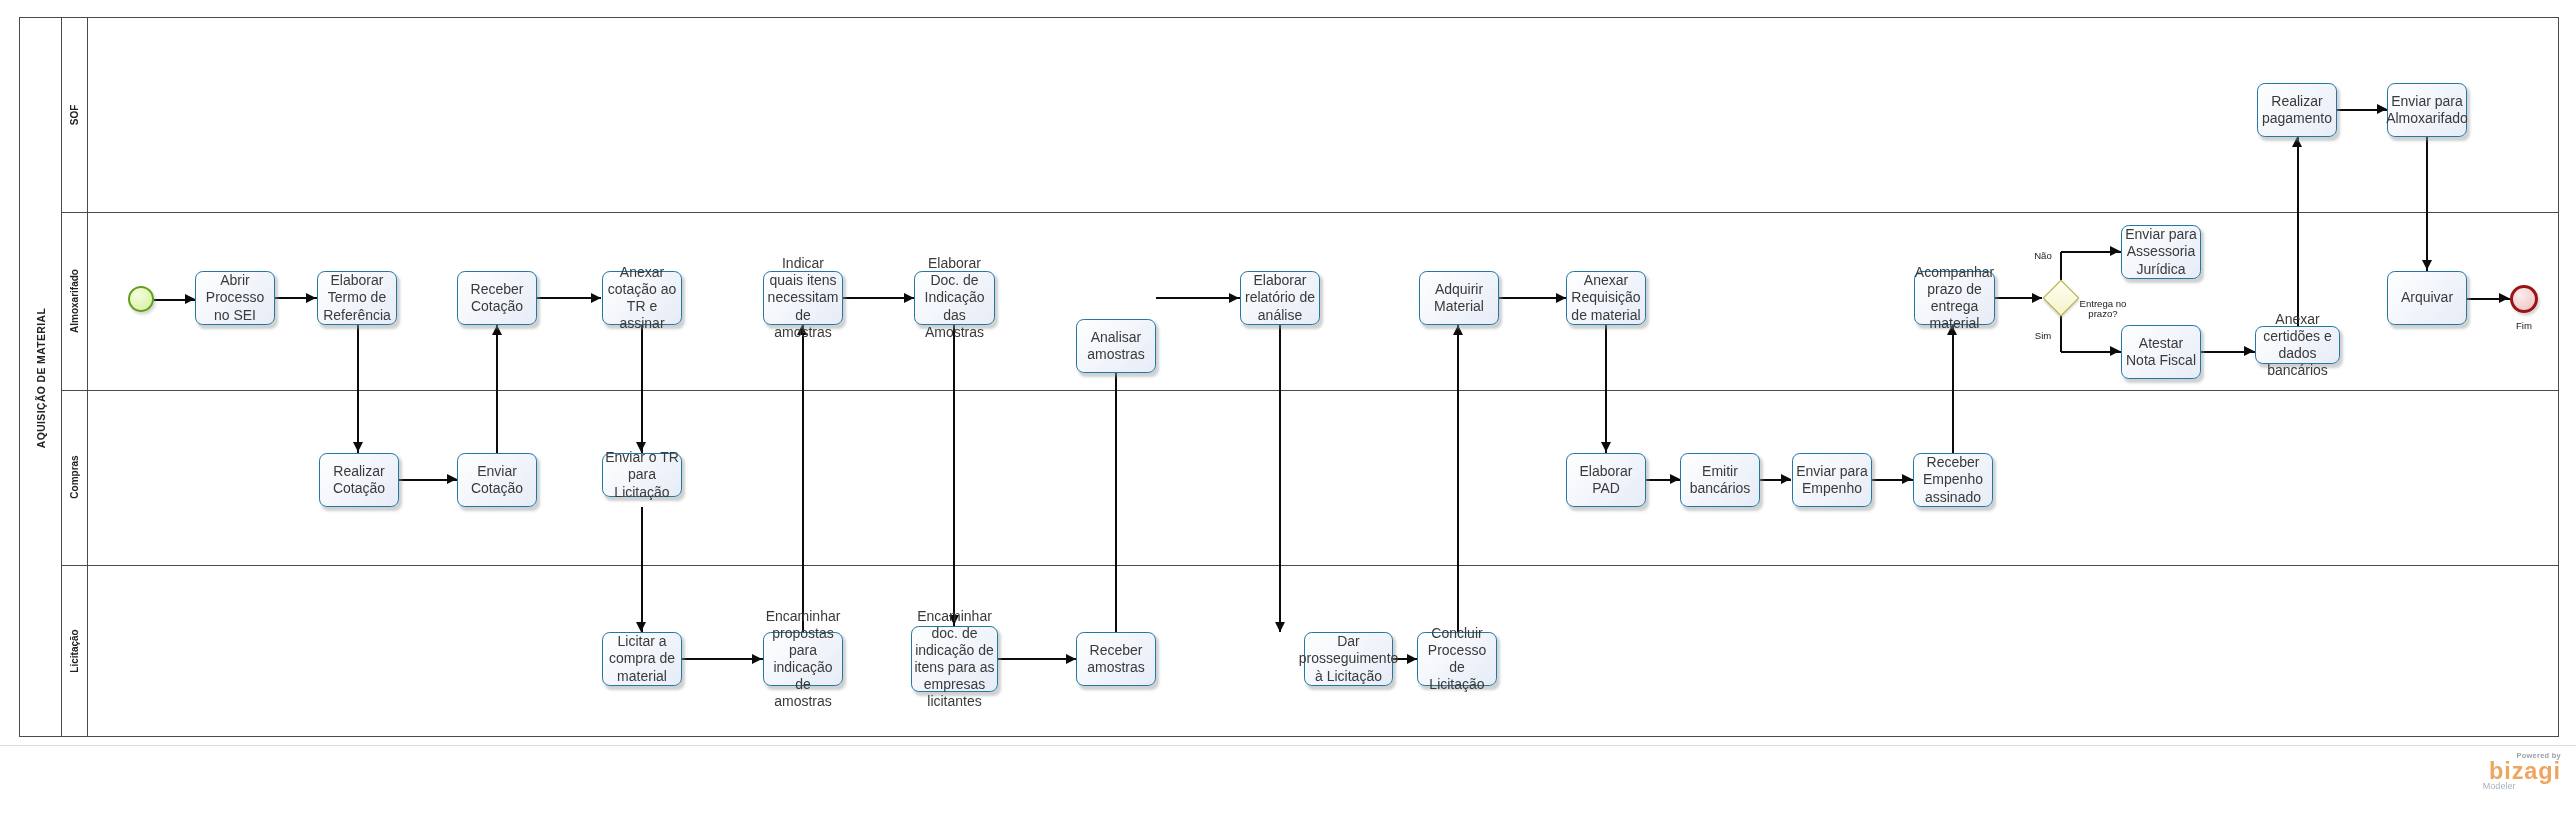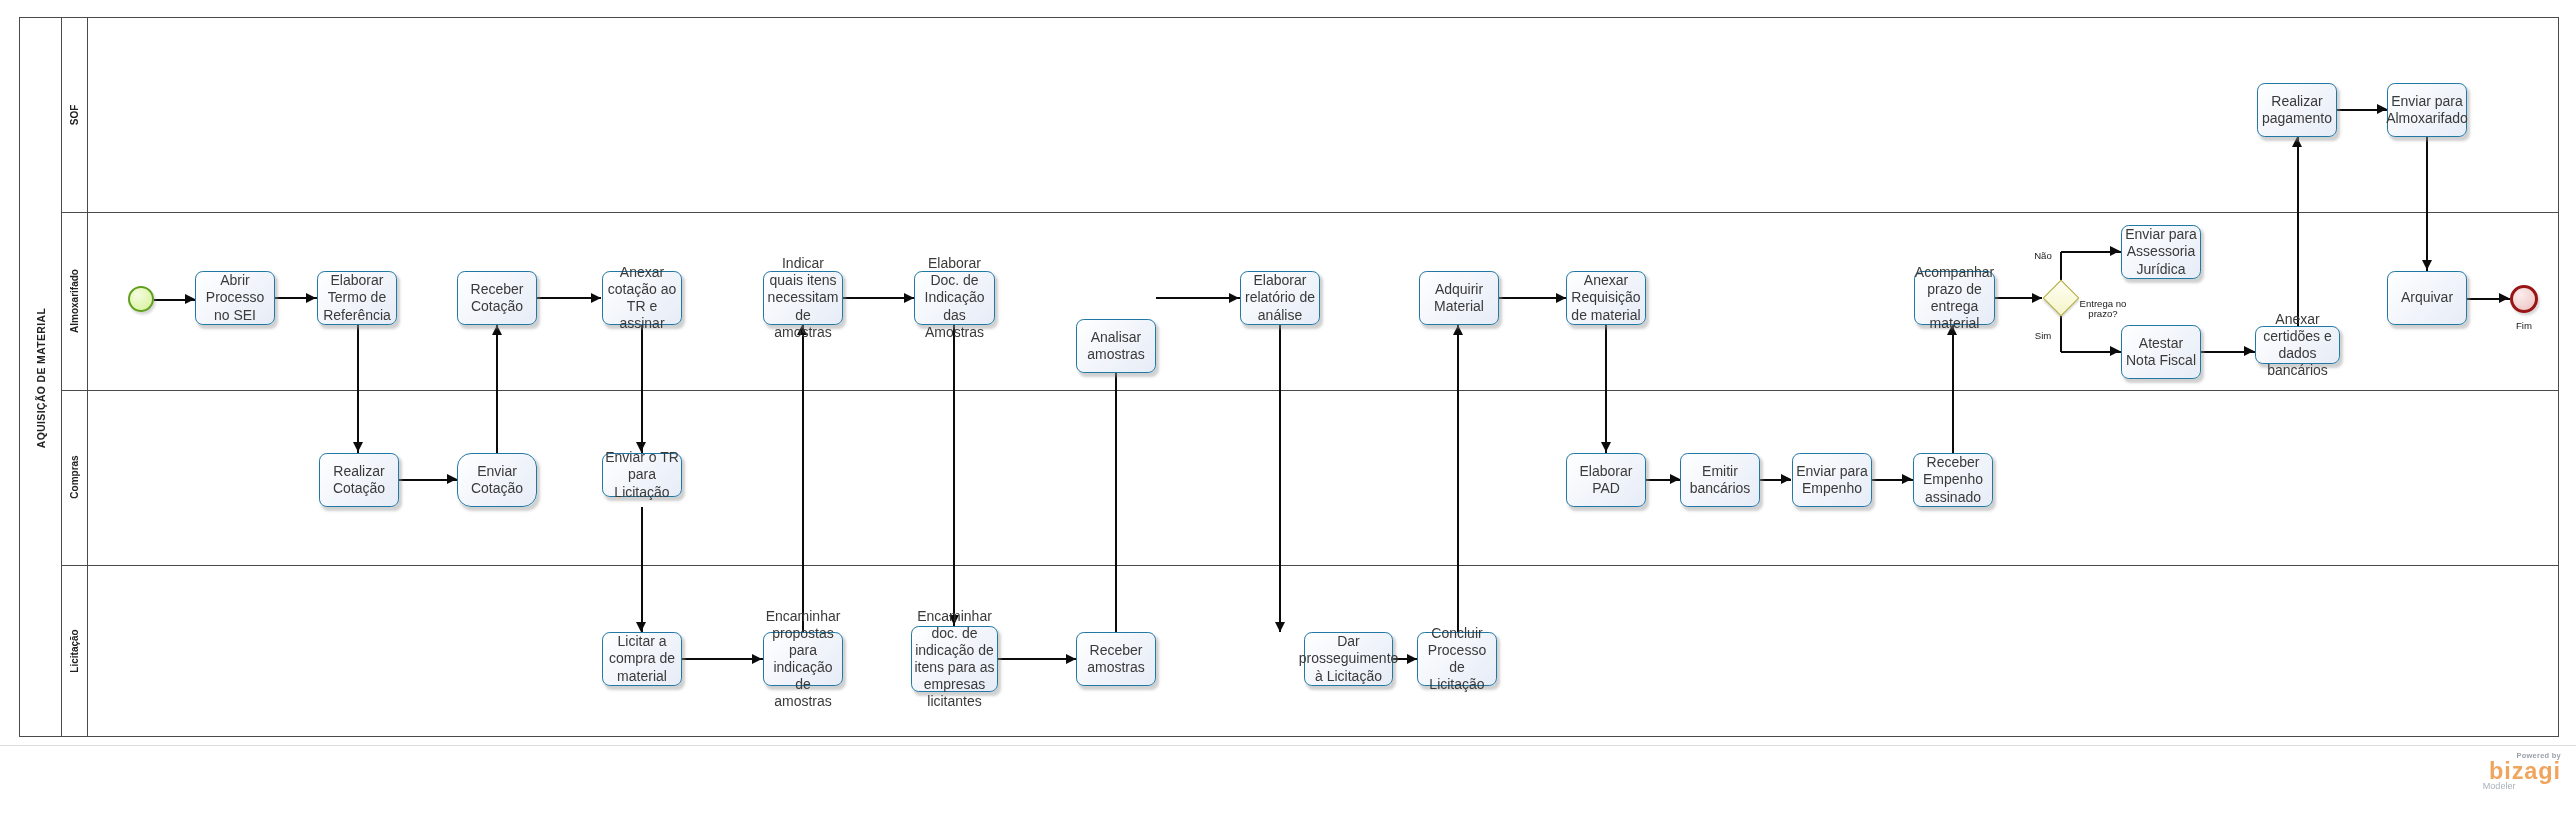--- a/index.html
+++ b/index.html
@@ -133,21 +133,21 @@
       <div class="task" style="left: 1914px; top: 271px; width: 81px; height: 54px;">Acompanhar prazo de entrega material</div>
       <div class="gateway" style="left: 2048px; top: 285px; width: 26px; height: 26px;"></div>
       <div class="task" style="left: 2121px; top: 225px; width: 80px; height: 54px;">Enviar para Assessoria Jurídica</div>
       <div class="task" style="left: 2121px; top: 325px; width: 80px; height: 54px;">Atestar Nota Fiscal</div>
       <div class="task" style="left: 2255px; top: 326px; width: 85px; height: 38px;">Anexar certidões e dados bancários</div>
       <div class="task" style="left: 2387px; top: 271px; width: 80px; height: 54px;">Arquivar</div>
       <div class="event event-end" style="left: 2510px; top: 285px; width: 28px; height: 28px;"></div>
       <div class="task" style="left: 2257px; top: 83px; width: 80px; height: 54px;">Realizar pagamento</div>
       <div class="task" style="left: 2387px; top: 83px; width: 80px; height: 54px;">Enviar para Almoxarifado</div>
       <div class="task" style="left: 319px; top: 453px; width: 80px; height: 54px;">Realizar Cotação</div>
-      <div class="task" style="left: 457px; top: 453px; width: 80px; height: 54px; border-radius: 14px;">Enviar Cotação</div>
+      <div class="task" style="left: 457px; top: 453px; width: 80px; height: 54px;">Enviar Cotação</div>
       <div class="task" style="left: 602px; top: 453px; width: 80px; height: 44px;">Enviar o TR para Licitação</div>
       <div class="task" style="left: 1566px; top: 453px; width: 80px; height: 54px;">Elaborar PAD</div>
       <div class="task" style="left: 1680px; top: 453px; width: 80px; height: 54px;">Emitir bancários</div>
       <div class="task" style="left: 1792px; top: 453px; width: 80px; height: 54px;">Enviar para Empenho</div>
       <div class="task" style="left: 1913px; top: 453px; width: 80px; height: 54px;">Receber Empenho assinado</div>
       <div class="task" style="left: 602px; top: 632px; width: 80px; height: 54px;">Licitar a compra de material</div>
       <div class="task" style="left: 763px; top: 632px; width: 80px; height: 54px;">Encaminhar propostas para indicação de amostras</div>
       <div class="task" style="left: 911px; top: 626px; width: 87px; height: 66px;">Encaminhar doc. de indicação de itens para as empresas licitantes</div>
       <div class="task" style="left: 1076px; top: 632px; width: 80px; height: 54px;">Receber amostras</div>
       <div class="task" style="left: 1304px; top: 632px; width: 89px; height: 54px;">Dar prosseguimento à Licitação</div>

